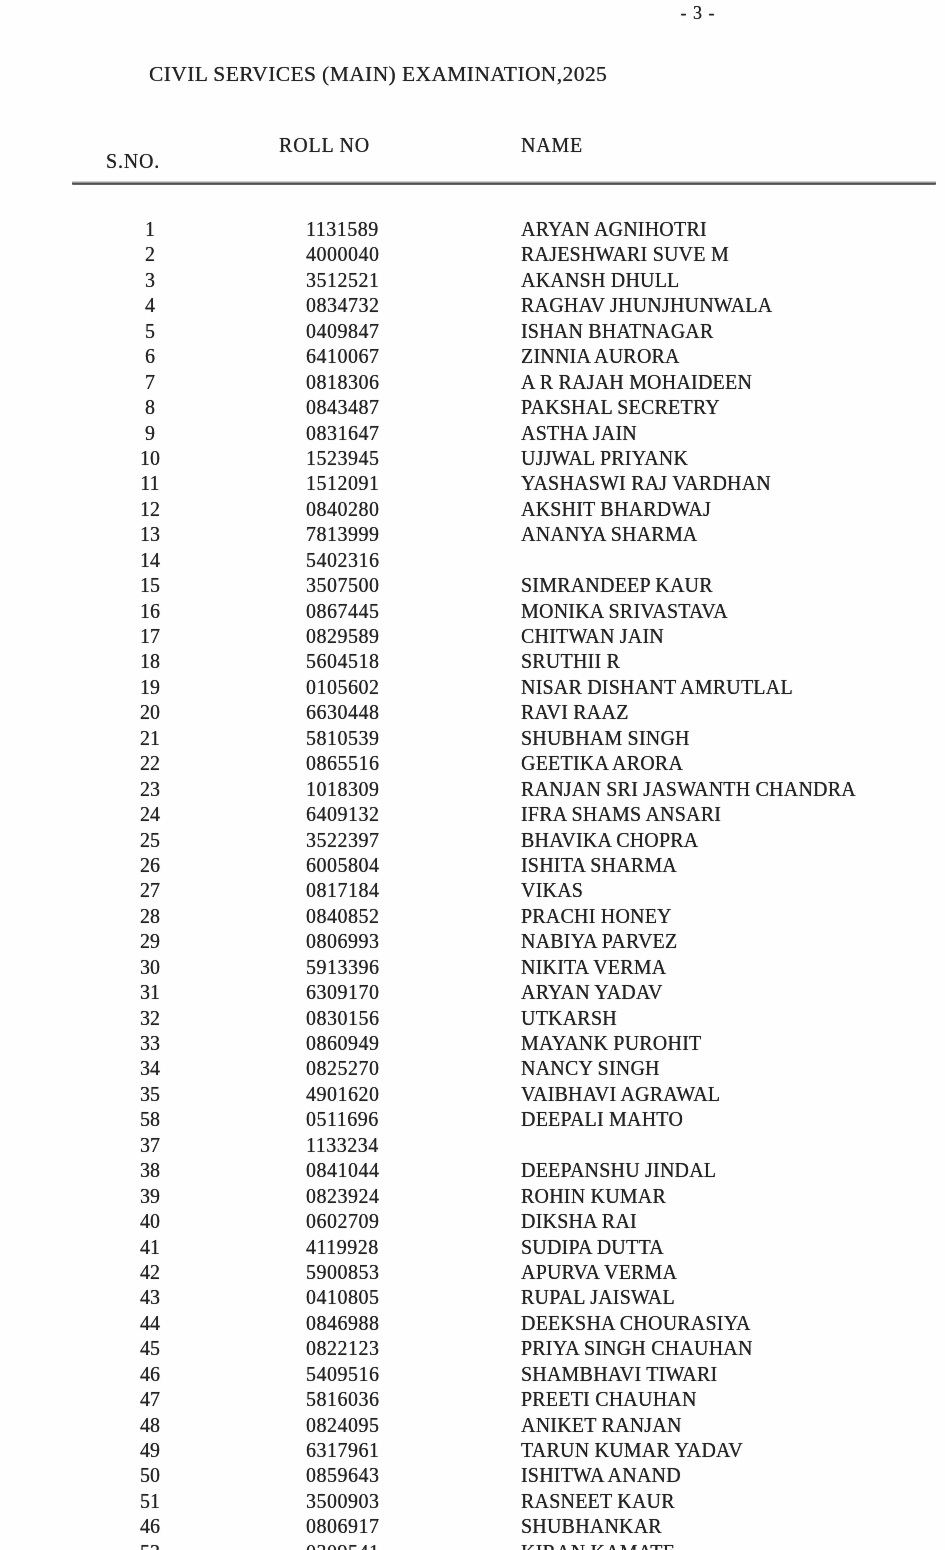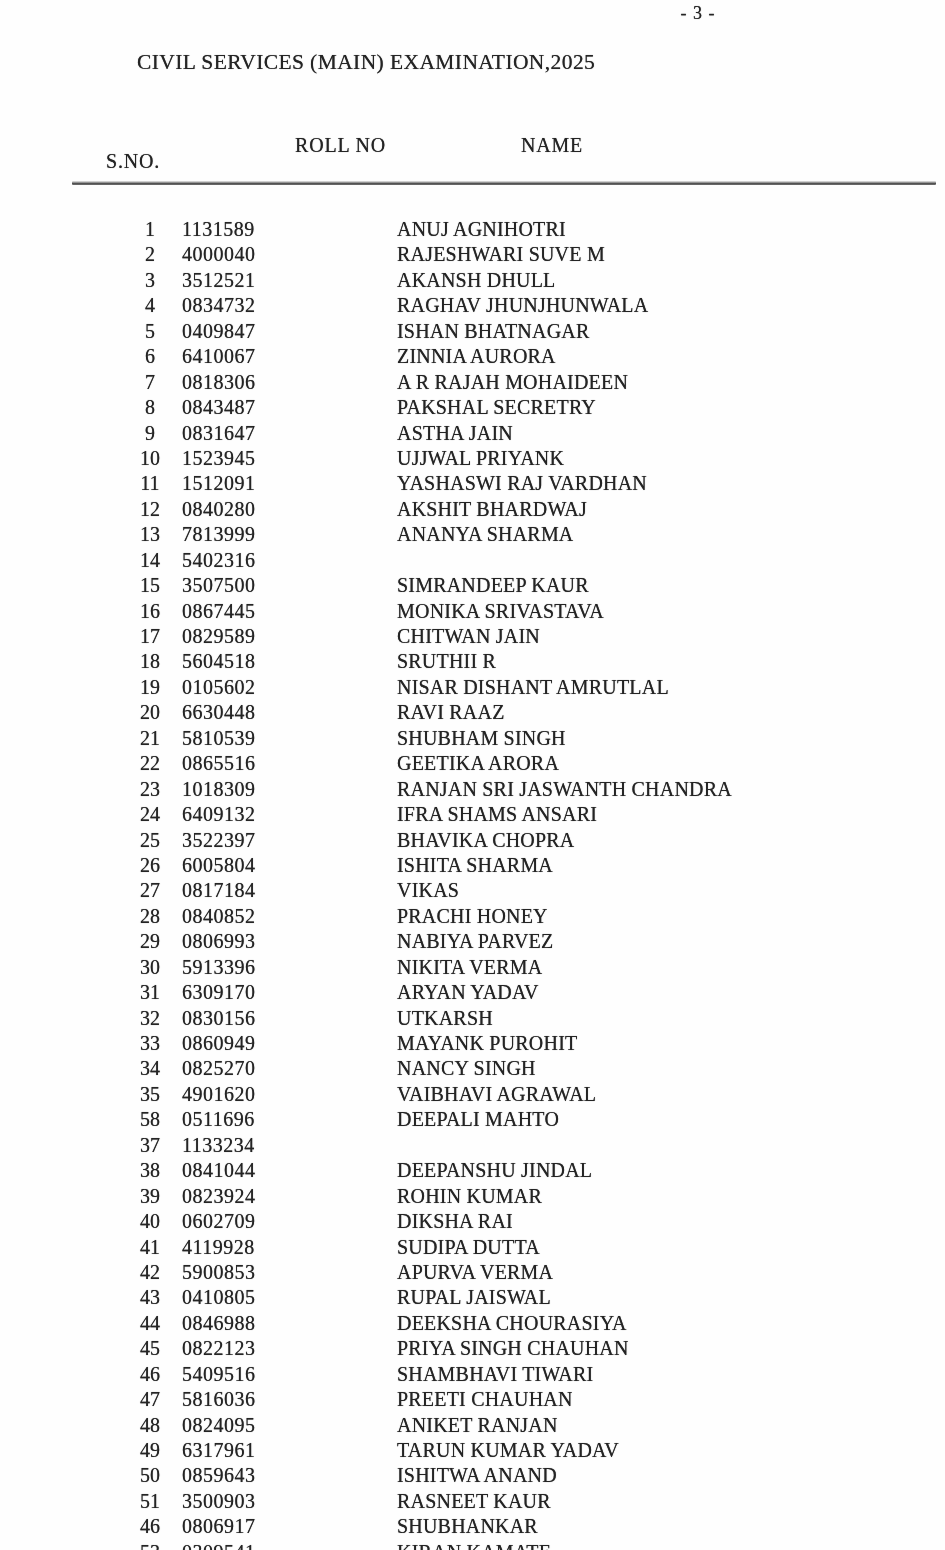--- a/index.html
+++ b/index.html
@@ -26,35 +26,35 @@
     width: 100px;
     text-align: center;
     font-size: 18px;
     letter-spacing: 1px;
     white-space: pre;
   }
   .title {
     position: absolute;
     left: 137px;
     top: 50px;
-    margin: 0;
+    margin: 12px;
     font-size: 21.5px;
     font-weight: normal;
     letter-spacing: 0.4px;
   }
   .col-headers {
     position: absolute;
     left: 0;
     top: 134px;
     width: 945px;
     font-size: 20px;
     letter-spacing: 0.8px;
   }
   .h-sno  { position: absolute; left: 106px; top: 16px; }
-  .h-roll { position: absolute; left: 295px; top: 0; }
+  .h-roll { position: absolute; left: 279px; top: 0; }
   .h-name { position: absolute; left: 521px; top: 0; }
   .rule {
     position: absolute;
     left: 72px;
     top: 181px;
     width: 864px;
     height: 4px;
     background: linear-gradient(to bottom, #ececec 0%, #a8a8a8 30%, #4c4c4c 65%, #757575 100%);
     border-radius: 1px;
   }
@@ -72,20 +72,21 @@
     white-space: nowrap;
   }
   .c1 {
     width: 64px;
     margin-left: 118px;
     text-align: center;
     flex: 0 0 auto;
   }
   .c2 {
     width: 215px;
+    margin-left: 124px;
     flex: 0 0 auto;
     letter-spacing: 0.5px;
   }
   .c3 {
     flex: 1 1 auto;
     letter-spacing: 0.2px;
   }
 </style>
 </head>
 <body>
@@ -101,21 +102,21 @@
     <span class="h-roll">ROLL NO</span>
     <span class="h-name">NAME</span>
   </div>
 
   <div class="rule"></div>
 
   <div class="rows scan-text" id="rows">
   <div class="row">
     <span class="c1">1</span>
     <span class="c2">1131589</span>
-    <span class="c3">ANUJ AGNIHOTRI</span>
+    <span class="c3">ARYAN AGNIHOTRI</span>
   </div>
 
   <div class="row">
     <span class="c1">2</span>
     <span class="c2">4000040</span>
     <span class="c3">RAJESHWARI SUVE M</span>
   </div>
 
   <div class="row">
     <span class="c1">3</span>

